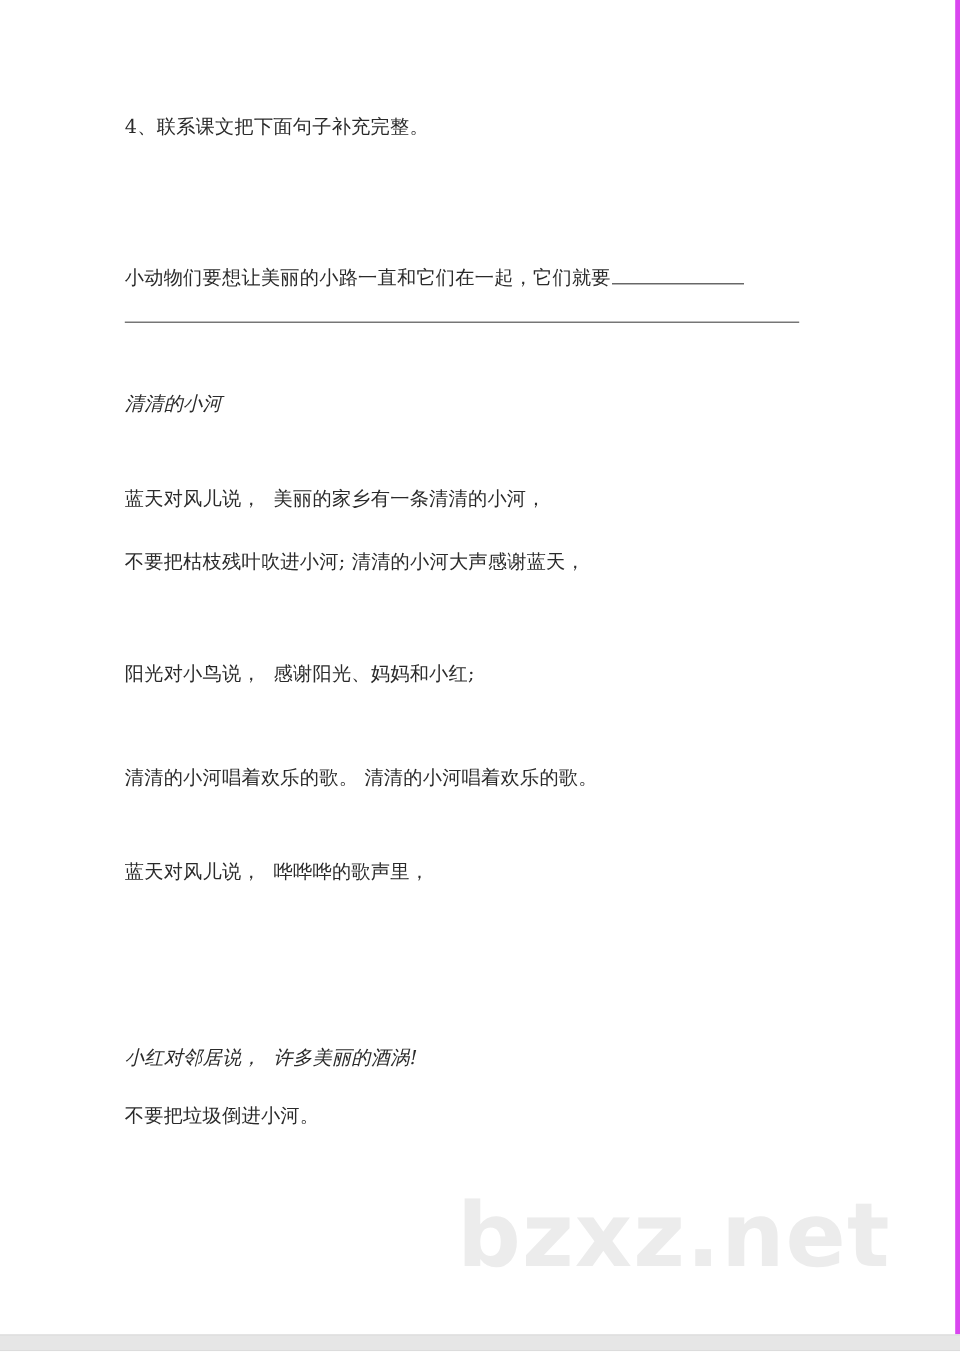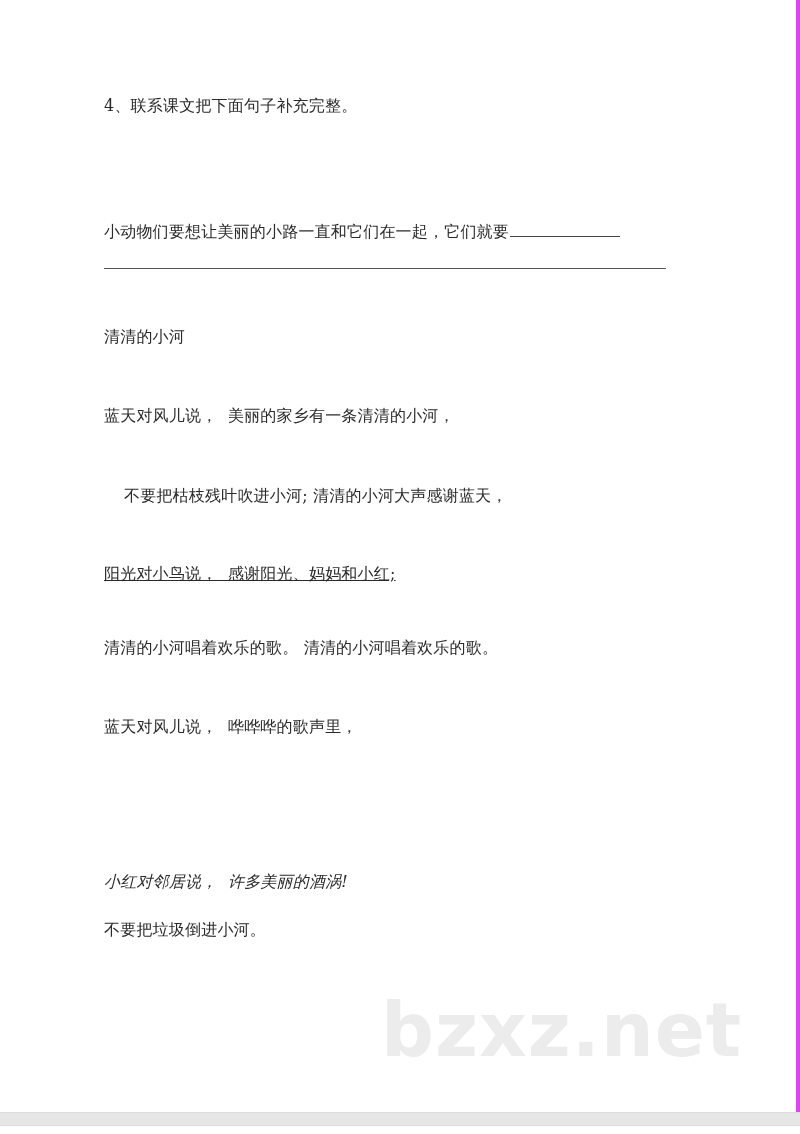--- a/index.html
+++ b/index.html
@@ -82,25 +82,25 @@
 <body>
 
 <div class="page">
 
   <div class="line" style="top:96px;">4、联系课文把下面句子补充完整。</div>
 
   <div class="line" style="top:172px;margin-top:48px;"><span>小动物们要想让美丽的小路一直和它们在一起，它们就要</span><span class="blank-inline"></span></div>
 
   <div class="full-blank"></div>
 
-  <div class="line" style="top:327px;">清清的小河</div>
+  <div class="line" style="top:327px;font-style:italic;">清清的小河</div>
 
   <div class="line" style="top:406px;">蓝天对风儿说，  美丽的家乡有一条清清的小河，</div>
-  <div class="line" style="top:486px;margin-left:20px;">不要把枯枝残叶吹进小河; 清清的小河大声感谢蓝天，</div>
-  <div class="line" style="top:564px;text-decoration:underline;">阳光对小鸟说，  感谢阳光、妈妈和小红;</div>
+  <div class="line" style="top:458px;">不要把枯枝残叶吹进小河; 清清的小河大声感谢蓝天，</div>
+  <div class="line" style="top:552px;">阳光对小鸟说，  感谢阳光、妈妈和小红;</div>
   <div class="line" style="top:638px;">清清的小河唱着欢乐的歌。 清清的小河唱着欢乐的歌。</div>
   <div class="line" style="top:717px;">蓝天对风儿说，  哗哗哗的歌声里，</div>
   <div class="line" style="top:872px;font-style:italic;">小红对邻居说，  许多美丽的酒涡!</div>
   <div class="line" style="top:920px;">不要把垃圾倒进小河。</div>
 
   <div class="watermark">bzxz.net</div>
 </div>
 
 <div class="bottom-band"></div>
 <div class="bottom-rest"></div>

